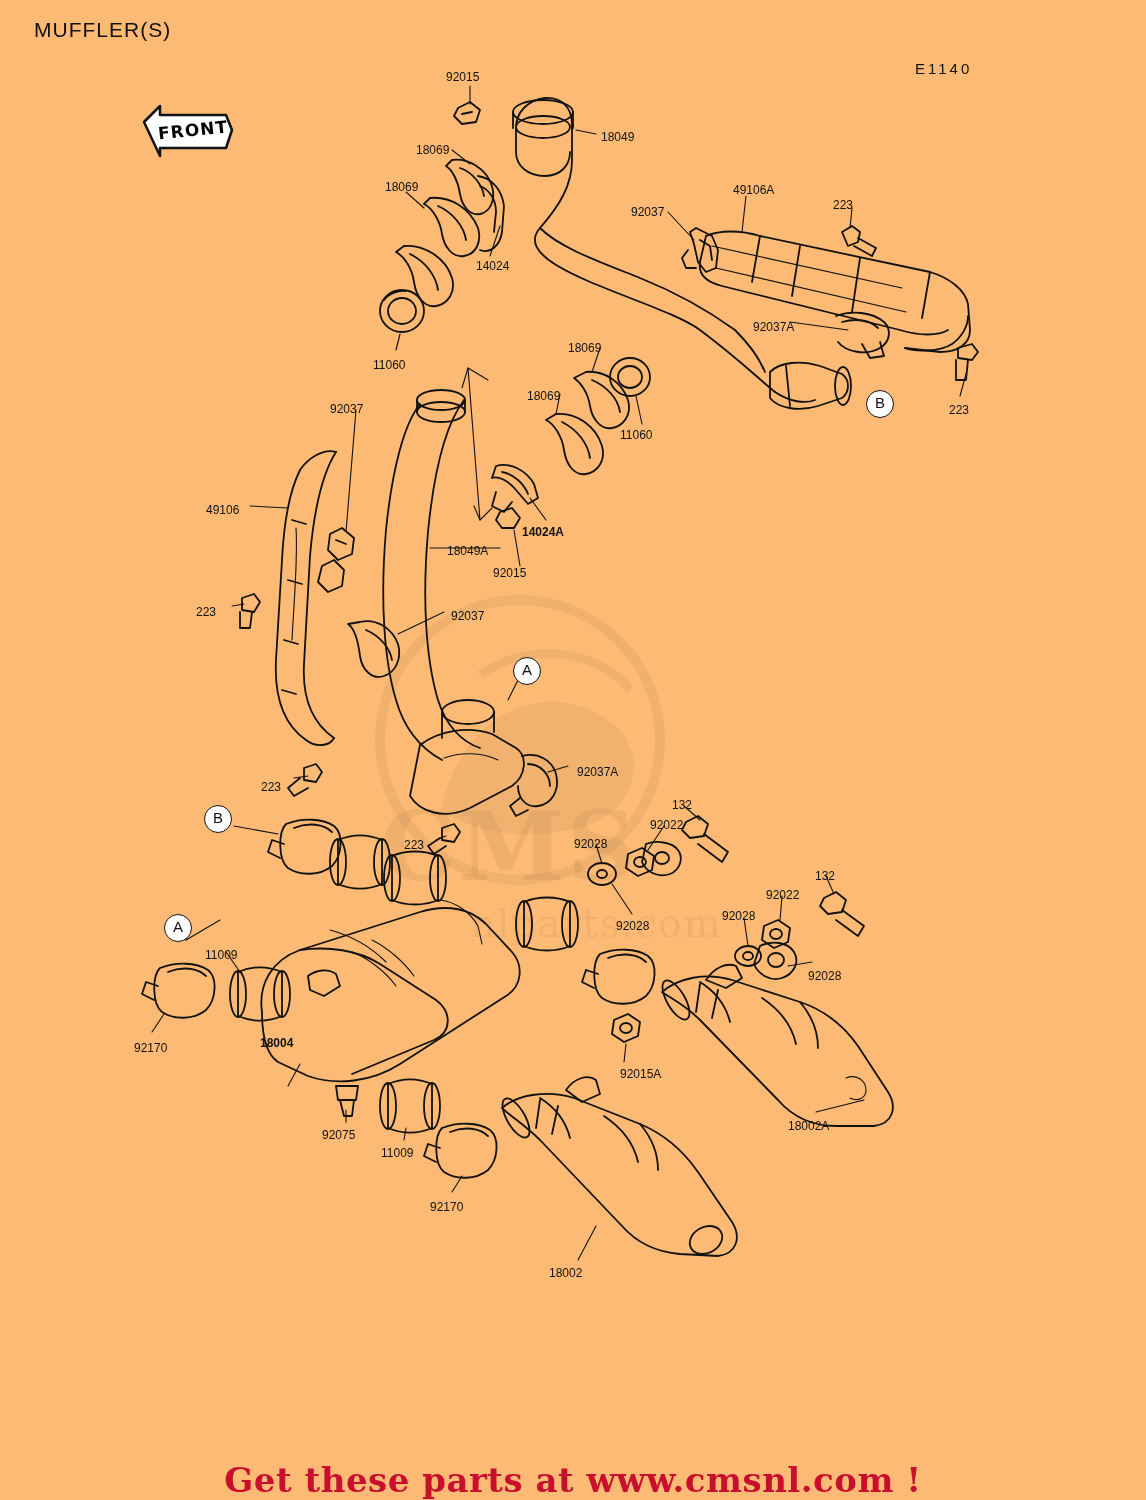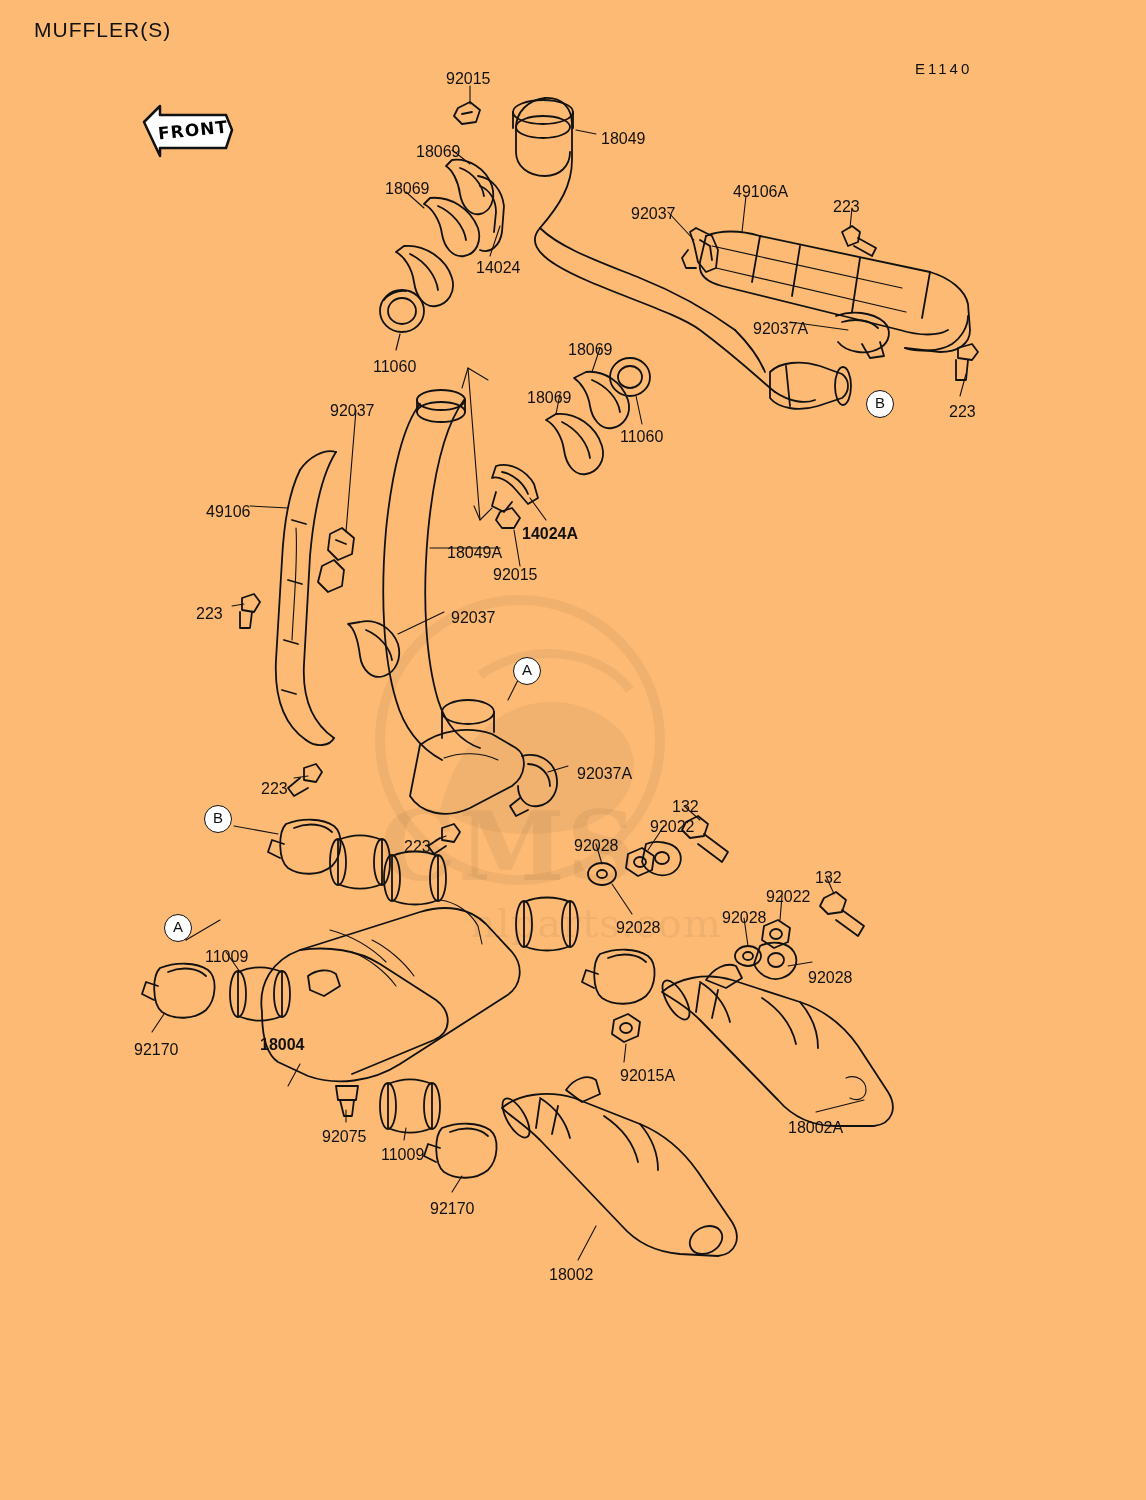--- a/index.html
+++ b/index.html
@@ -42,21 +42,21 @@
     text-align: center;
     font-family: "DejaVu Serif", serif;
     font-size: 34px;
     font-weight: bold;
     color: #c8102e;
     letter-spacing: 0.5px;
   }
   .label {
     position: absolute;
     font-family: "Liberation Sans", sans-serif;
-    font-size: 16px;
+    font-size: 12px;
     color: #111;
     white-space: nowrap;
   }
   .circ-ref {
     position: absolute;
     width: 26px;
     height: 26px;
     border: 1.5px solid #111;
     border-radius: 50%;
     font-size: 15px;
@@ -572,13 +572,14 @@
       <div class="label" style="left: 134px; top: 1041px;">92170</div>
       <div class="label" style="left: 594px; top: 1067px; margin-left: 26px;">92015A</div>
       <div class="label" style="left: 260px; top: 1036px; font-weight: bold;">18004</div>
       <div class="label" style="left: 788px; top: 1119px;">18002A</div>
       <div class="label" style="left: 322px; top: 1128px;">92075</div>
       <div class="label" style="left: 381px; top: 1146px;">11009</div>
       <div class="label" style="left: 430px; top: 1200px;">92170</div>
       <div class="label" style="left: 549px; top: 1266px; text-align: right;">18002</div>
     </div>
 
+<div id="footer-cta">Get these parts at www.cmsnl.com !</div>
   </div>
 
 </body></html>

